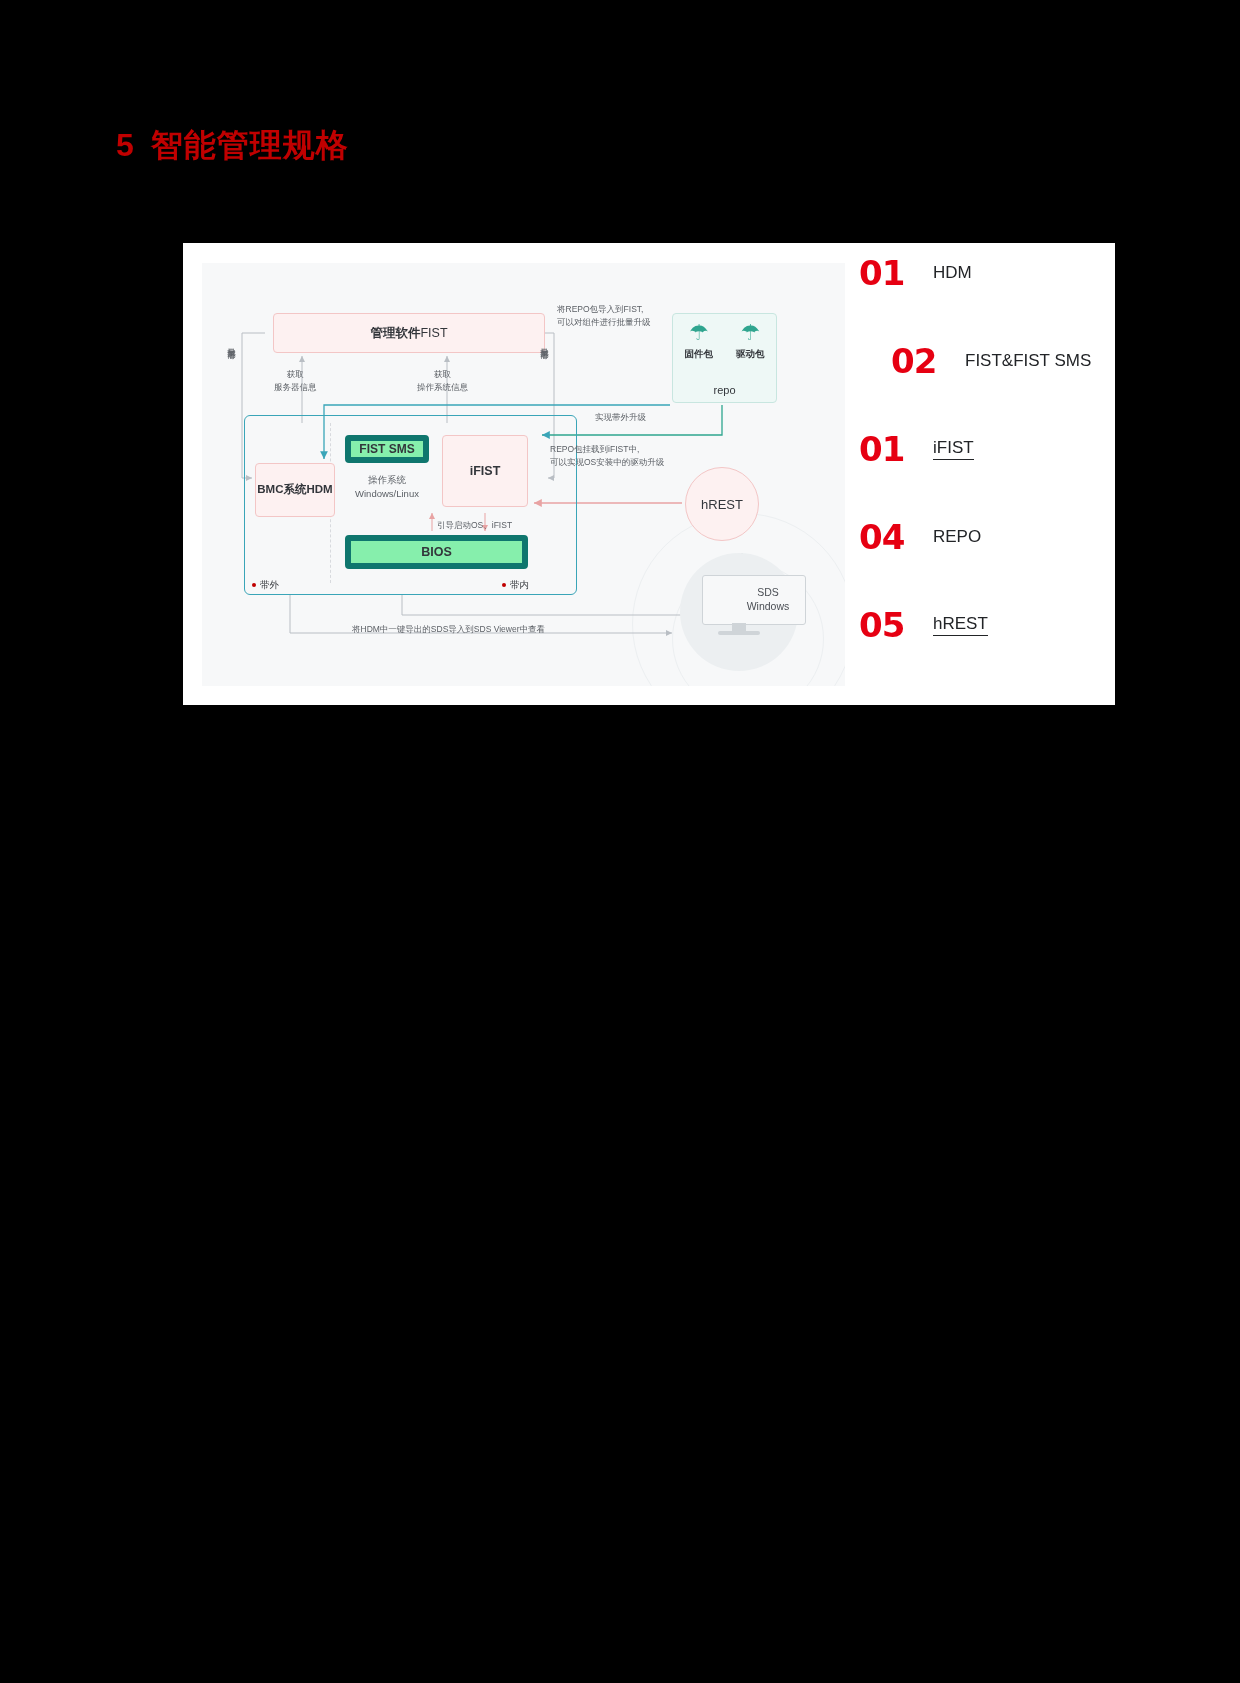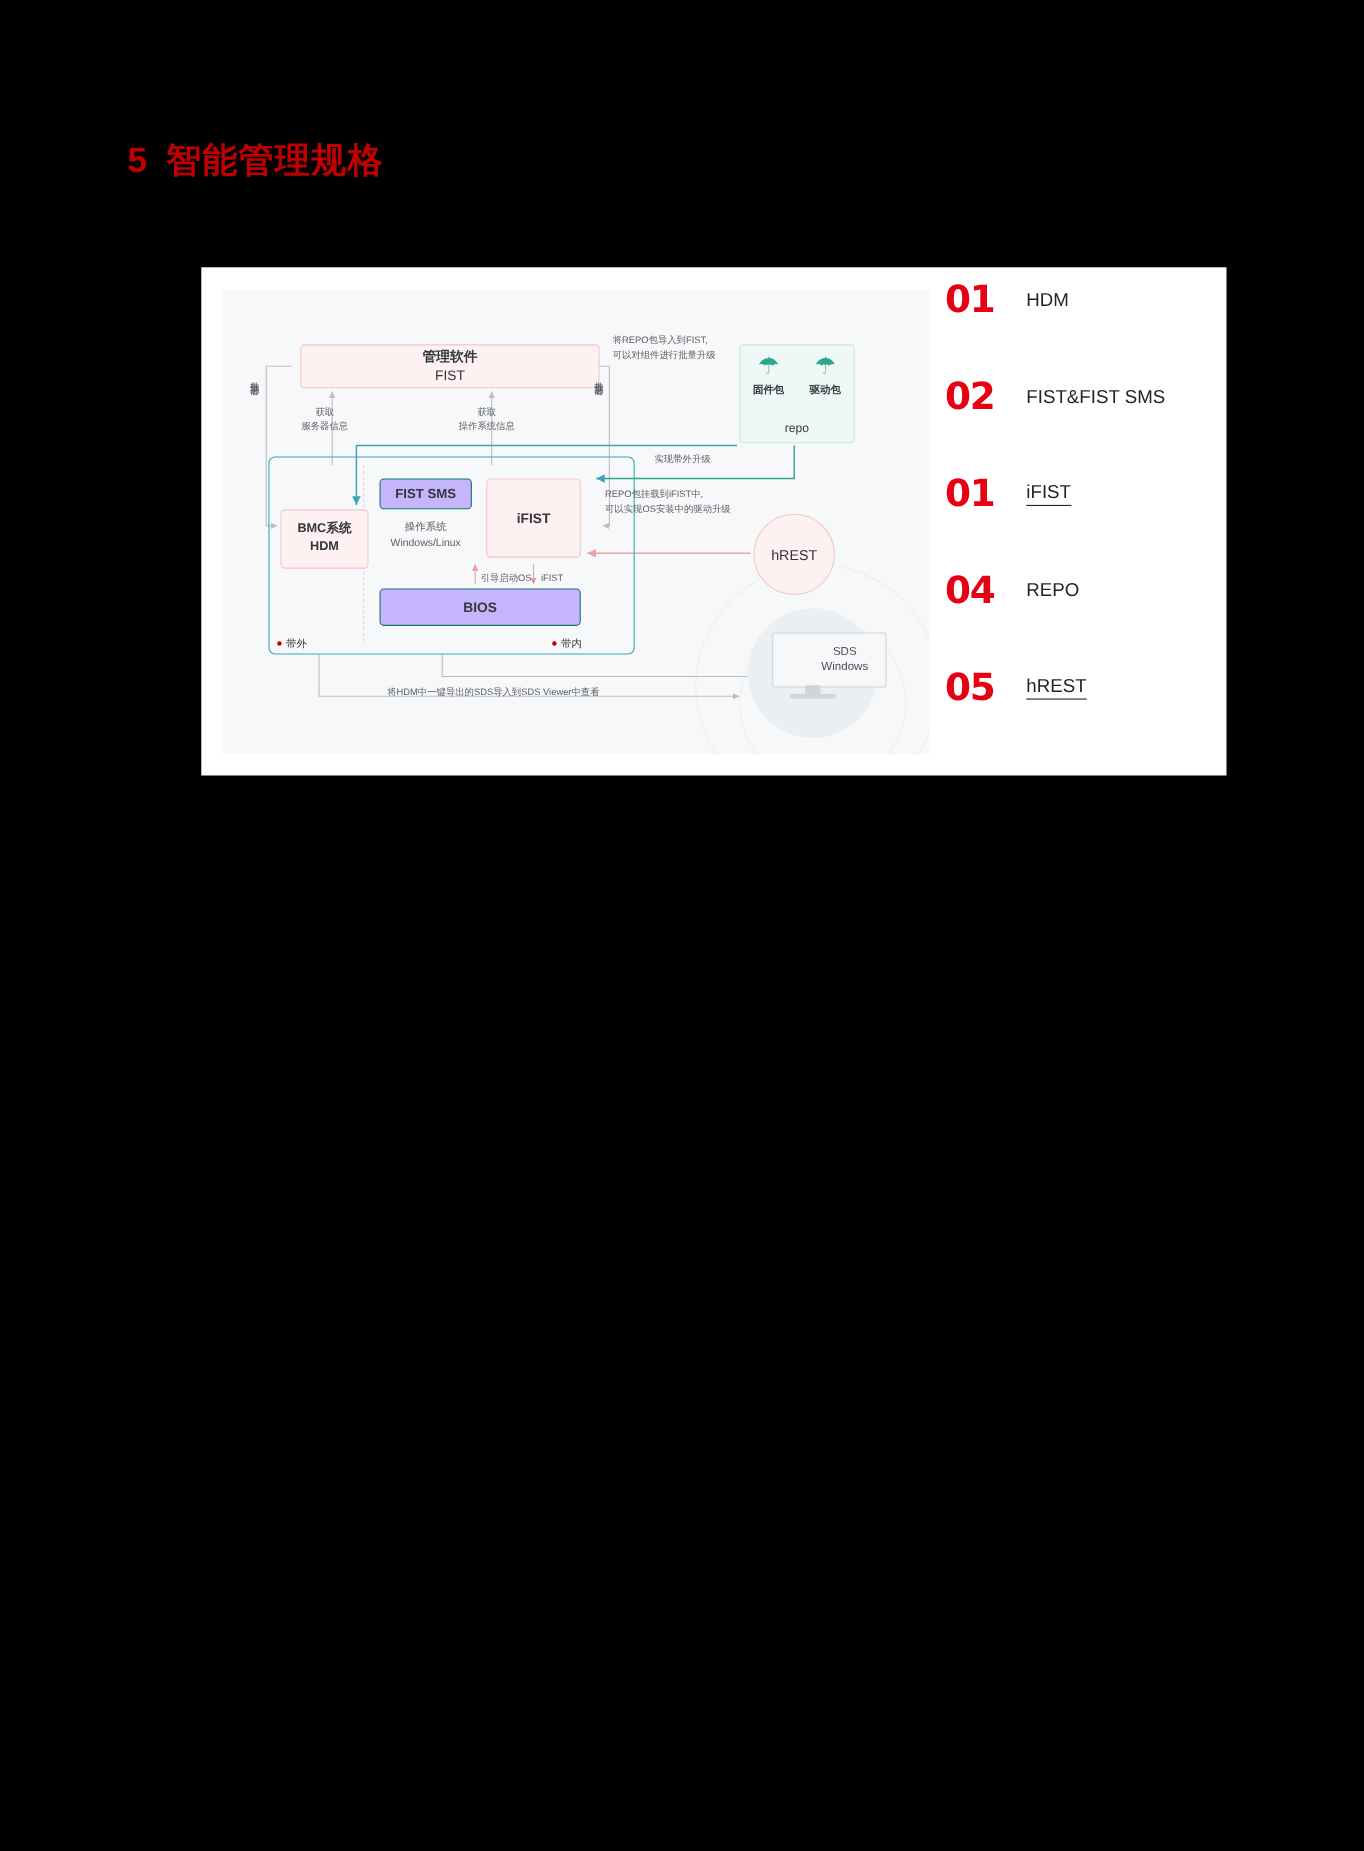--- a/index.html
+++ b/index.html
@@ -64,34 +64,34 @@
     position: absolute;
     border: 1px solid #eceff1;
     border-radius: 50%;
   }
 
   
   .box {
     position: absolute;
     box-sizing: border-box;
     display: flex;
-    flex-direction: column;
+    flex-direction: row;
     align-items: center;
     justify-content: center;
     line-height: 1.35;
   }
   .box-pink {
     background: #fdf1f1;
     border: 1px solid #f3c6c6;
     border-radius: 4px;
     color: #33363b;
   }
   .box-white {
-    background: #c4b5fd;
-    border: 1px solid #0f766e;
+    background: #86efac;
+    border: 6px solid #0f766e;
     border-radius: 4px;
     color: #33363b;
   }
 
   .mgmt-soft {
     left: 71px; top: 50px; width: 272px; height: 40px;
     font-size: 12.5px; font-weight: bold;
   }
   .mgmt-soft .l2 { font-weight: normal; }
 
@@ -416,21 +416,21 @@
         <div class="tag tag-ib">带内</div>
 
       </div>
     </div>
 
     <div class="legend">
       <div class="legend-item" style="top:10px;">
         <span class="legend-num">01</span>
         <span class="legend-label">HDM</span>
       </div>
-      <div class="legend-item" style="top:98px;">
+      <div class="legend-item" style="top:98px;margin-left:32px;">
         <span class="legend-num">02</span>
         <span class="legend-label">FIST&amp;FIST SMS</span>
       </div>
       <div class="legend-item" style="top:186px;">
         <span class="legend-num">01</span>
         <span class="legend-label underline">iFIST</span>
       </div>
       <div class="legend-item" style="top:274px;">
         <span class="legend-num">04</span>
         <span class="legend-label">REPO</span>

